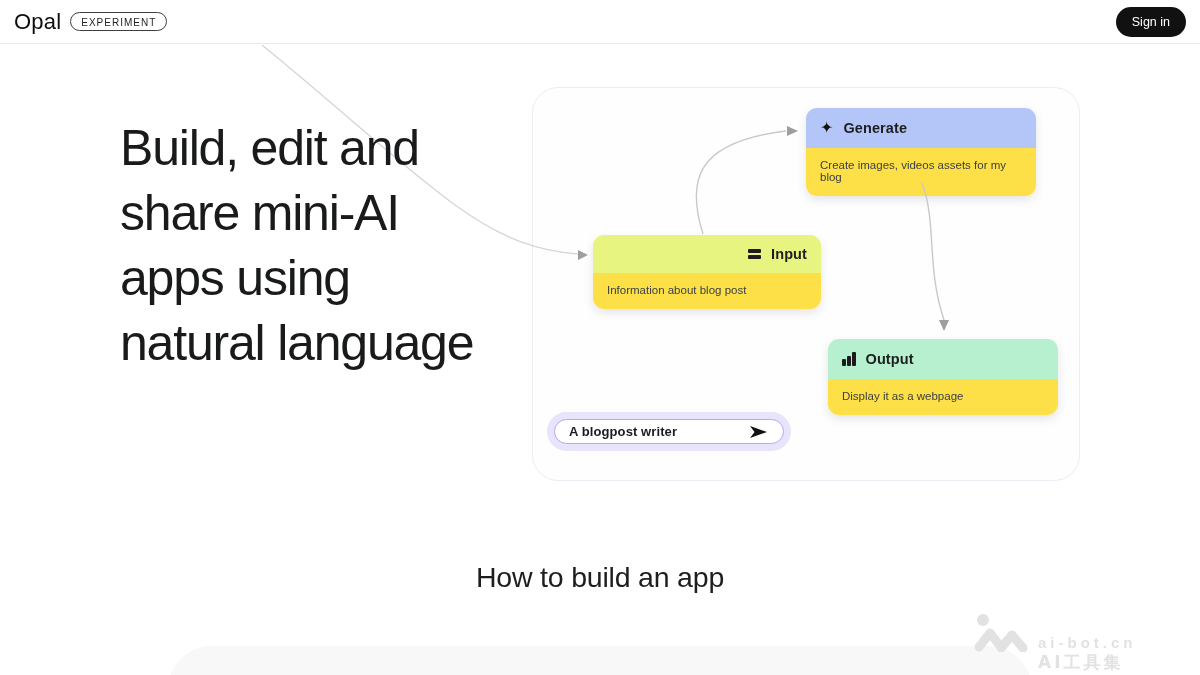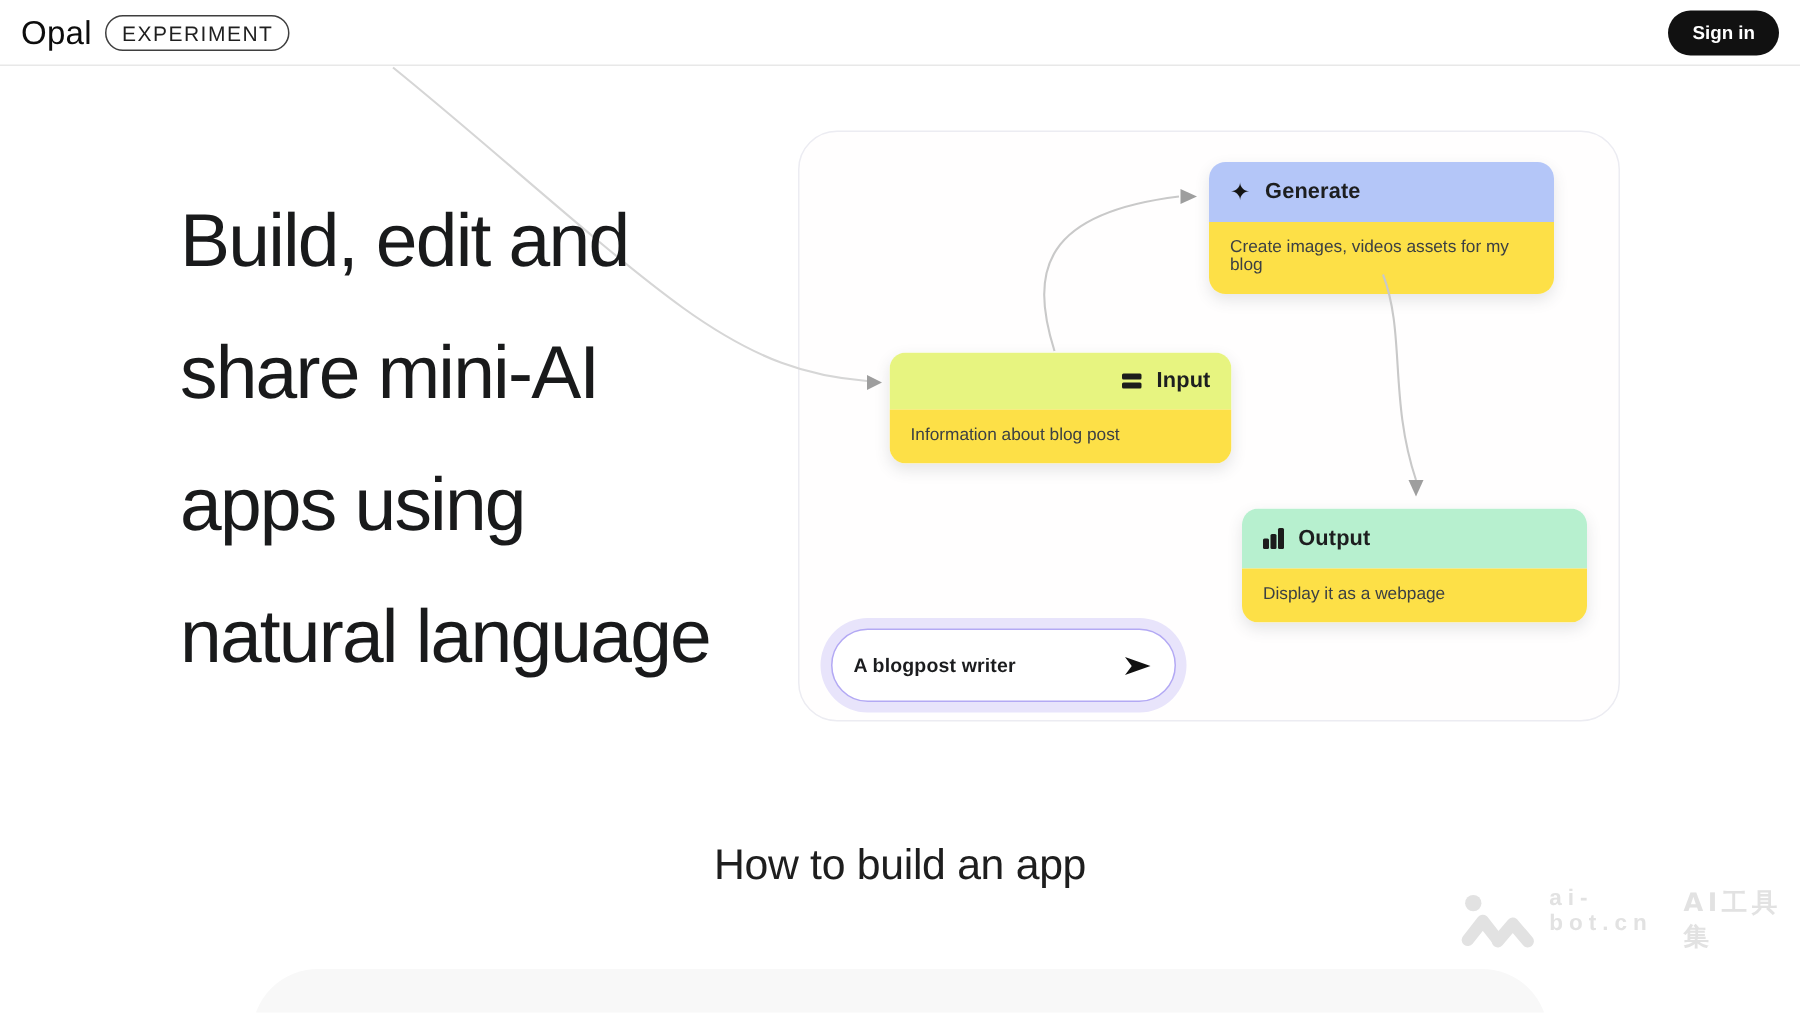--- a/index.html
+++ b/index.html
@@ -5,29 +5,29 @@
   * { margin:0; padding:0; box-sizing:border-box; }
   html,body { width:1200px; height:675px; background:#ffffff; overflow:hidden;
               font-family:"Liberation Sans", sans-serif; }
   .page { position:relative; width:1200px; height:675px; background:#fff; }
 
   
   .header { position:absolute; top:0; left:0; width:1200px; height:44px;
             border-bottom:1px solid #e8e8e8; background:#fff;
             display:flex; align-items:center; padding:0 14px; z-index:6; }
   .brand { font-size:22px; font-weight:500; color:#0d0d0d; letter-spacing:0.2px; cursor:pointer; }
-  .experiment-badge { margin-left:9px; font-size:14px; letter-spacing:1px; font-weight:500;
+  .experiment-badge { margin-left:9px; font-size:10px; letter-spacing:1px; font-weight:500;
             color:#1f1f1f; border:1px solid #3f3f3f; border-radius:999px; padding:3.5px 10px 2.5px; }
   .signin { margin-left:auto; background:#111; color:#fff; border:none; border-radius:999px;
-            padding:8px 16px; font-size:12.5px; font-weight:700; cursor:pointer;
+            padding:8px 16px; font-size:12.5px; font-weight:400; cursor:pointer;
             font-family:"Liberation Sans", sans-serif; }
 
   
   .hero-title { position:absolute; left:120px; top:116px; z-index:3;
-            font-size:50px; line-height:88px; font-weight:400; color:#191a1b;
+            font-size:50px; line-height:65px; font-weight:400; color:#191a1b;
             letter-spacing:-1.2px; white-space:pre-line; }
 
   
   .connector-layer { position:absolute; left:0; top:0; z-index:2; pointer-events:none; }
 
   
   .canvas-card { position:absolute; left:532px; top:87px; width:548px; height:394px;
             background:#fffefe; border:1px solid #ececf2; border-radius:26px; z-index:1; }
 
   .node { position:absolute; border-radius:11px; box-shadow:0 4px 10px rgba(55,60,70,0.13);
@@ -47,40 +47,40 @@
 
   
   .node-generate { left:273px; top:20px;  width:230px; }
   .node-generate .node-header { height:40px; }
   .node-input    { left:60px;  top:147px; width:228px; }
   .node-input .node-header { height:38px; }
   .node-output   { left:295px; top:251px; width:230px; }
   .node-output .node-header { height:40px; }
 
   
-  .prompt-halo { position:absolute; left:14px; top:324px; width:244px; height:63px;
+  .prompt-halo { position:absolute; left:14px; top:324px; width:244px; height:39px;
             background:#e8e4fb; border-radius:999px; padding:7px; }
   .prompt-pill { width:100%; height:100%; background:#fff; border:1.5px solid #b3a9f4;
             border-radius:999px; display:flex; align-items:center; padding:0 12px 0 14px;
             cursor:text; }
   .prompt-text { font-size:13px; font-weight:600; color:#1b1c1e; letter-spacing:0.1px; }
   .send-btn { margin-left:auto; background:none; border:none; cursor:pointer; display:flex;
             align-items:center; padding:2px; }
 
   
   .section-heading { position:absolute; left:0; top:561px; width:1200px; text-align:center;
             font-size:28.5px; font-weight:500; color:#1e1e1e; letter-spacing:-0.2px; z-index:3; }
 
   .bottom-card { position:absolute; left:168px; top:646px; width:864px; height:60px;
             background:#f8f8f8; border-radius:44px 44px 0 0; z-index:1; }
 
   
   .watermark { position:absolute; left:974px; top:590px; display:flex; align-items:center;
             gap:8px; z-index:2; }
-  .wm-text { display:flex; flex-direction:row; }
+  .wm-text { display:flex; flex-direction:column;margin-top:44px; }
   .wm-line1 { font-size:15px; font-weight:700; letter-spacing:4px; color:#e2e2e2; }
   .wm-line2 { font-size:17px; font-weight:700; letter-spacing:3px; color:#e2e2e2;
             font-family:"DejaVu Sans","Liberation Sans",sans-serif; }
 </style>
 </head>
 <body>
 
 <div class="page">
 
   <div class="header">

